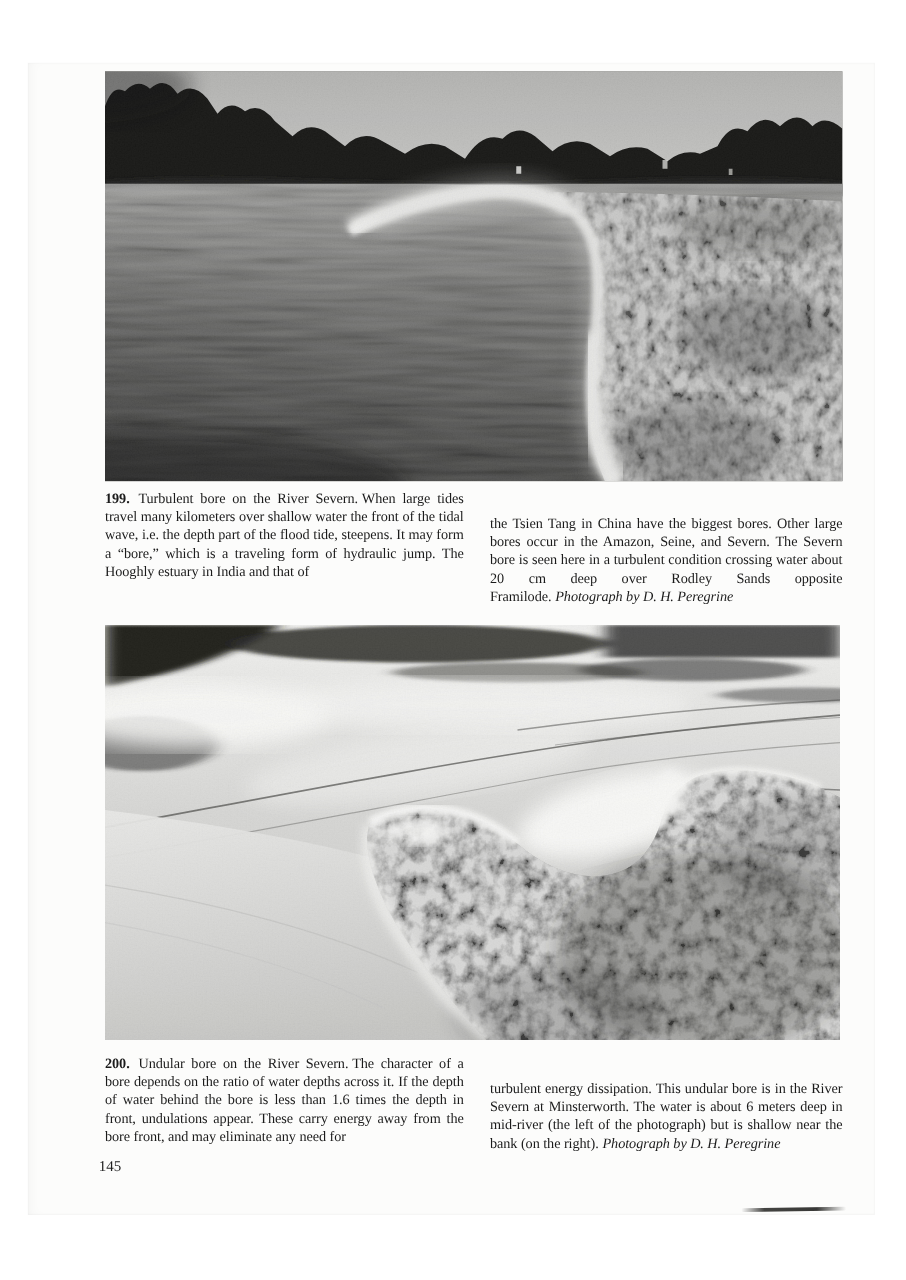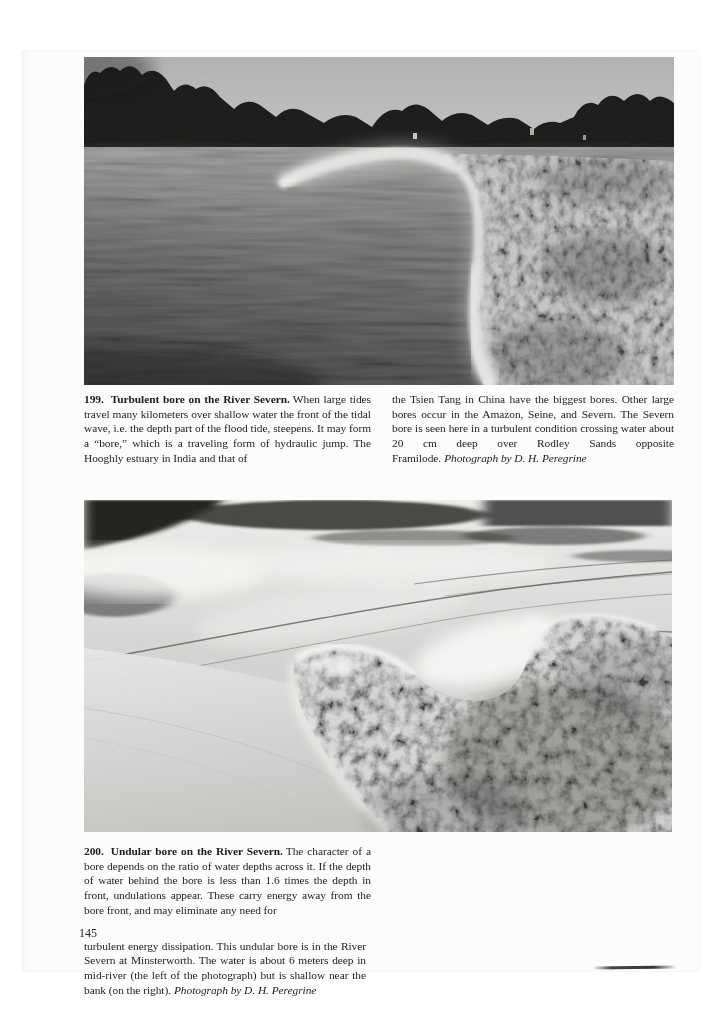--- a/index.html
+++ b/index.html
@@ -15,25 +15,25 @@
   .photo{position:absolute;overflow:hidden;background:#8a8a88;}
   .photo svg{display:block;width:100%;height:100%;}
   #photo-199{left:84px;top:57px;width:590px;height:328px;}
   #photo-200{left:84px;top:500px;width:588px;height:332px;}
   .caption{
     position:absolute;display:flex;gap:21px;
     color:#1b1b1b;font-size:11.4px;line-height:14.7px;
     text-align:justify;letter-spacing:-0.05px;
   }
   #caption-199{left:84px;top:392px;width:590px;}
-  #caption-200{left:84px;top:844px;width:590px;flex-direction:column;}
+  #caption-200{left:84px;top:844px;width:590px;}
   .cap-col{width:287px;margin:0;}
-  .cap-col.right{width:282px;}
+  .cap-col.right{width:282px;margin-top:20px;}
   .cap-num{font-weight:bold;padding-right:7px;margin-top:40px;}
-  .cap-title{font-weight:bold;padding-right:3px;}
+  .cap-title{font-weight:normal;padding-right:3px;}
   .credit{font-style:italic;padding-left:3px;}
   .page-num{position:absolute;left:79px;top:926px;font-size:12px;color:#1f1f1f;}
   .scan-line{
     position:absolute;left:593px;top:966px;width:84px;height:3px;border-radius:2px;
     transform:rotate(-0.8deg);
     background:linear-gradient(to right, rgba(70,70,68,0), rgba(35,35,33,0.85) 22%, rgba(35,35,33,0.9) 72%, rgba(70,70,68,0));
   }
 </style>
 </head>
 <body>

